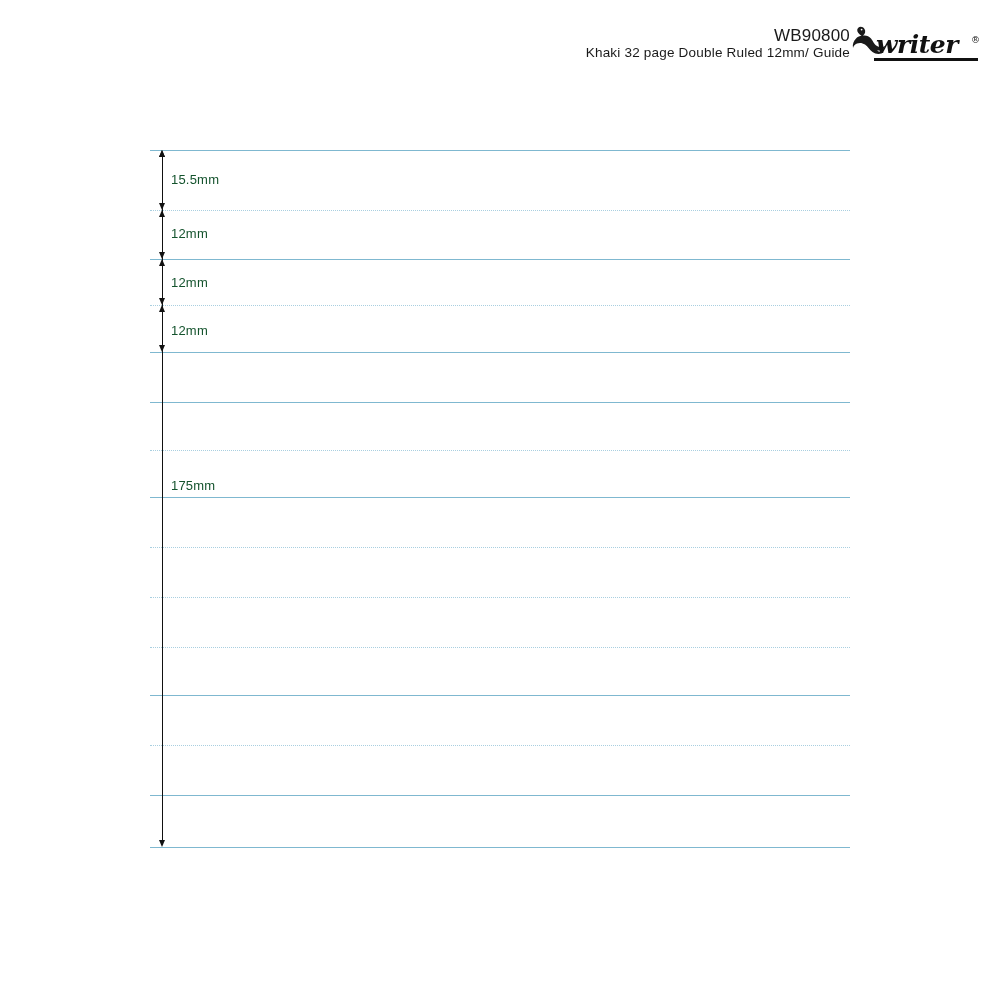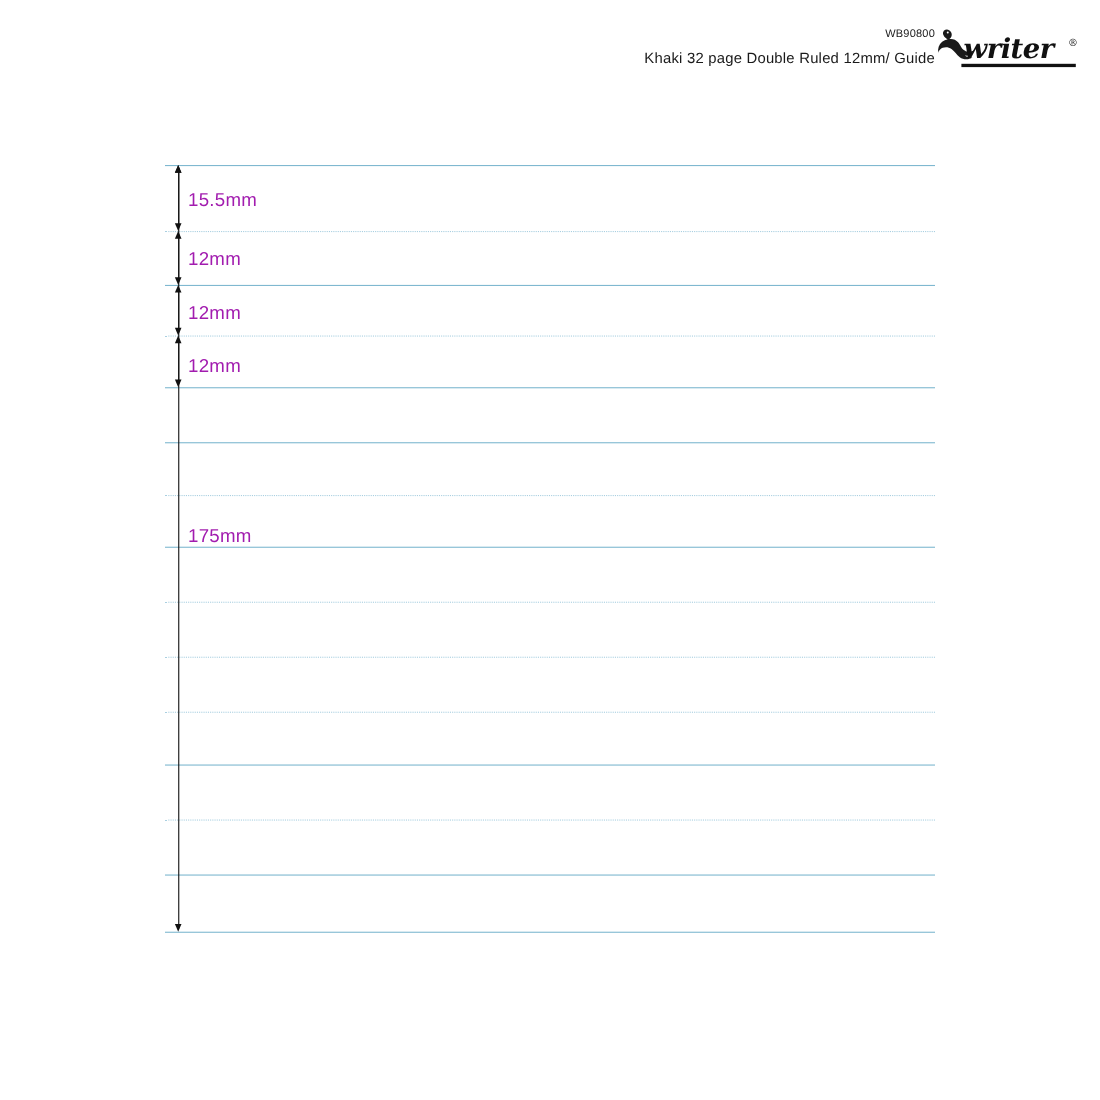--- a/index.html
+++ b/index.html
@@ -21,21 +21,21 @@
     position: absolute;
     top: 0;
     left: 0;
     width: 1000px;
     height: 80px;
   }
   #product-code {
     position: absolute;
     right: 150px;
     top: 26px;
-    font-size: 10px;
+    font-size: 17px;
     letter-spacing: 0.2px;
     white-space: nowrap;
     text-align: center;
   }
   #product-desc {
     position: absolute;
     right: 150px;
     top: 45px;
     font-size: 13.5px;
     letter-spacing: 0.2px;
@@ -126,22 +126,22 @@
     border-right: 3.5px solid transparent;
   }
   .arrow-up {
     border-bottom: 7px solid #111;
   }
   .arrow-down {
     border-top: 7px solid #111;
   }
   .dim-label {
     position: absolute;
-    font-size: 17px;
-    color: #a21caf;
+    font-size: 13px;
+    color: #14532d;
     white-space: nowrap;
     letter-spacing: 0.2px;
   }
 </style>
 </head>
 <body>
 
 <div id="header">
 
   <div id="product-code">WB90800</div>

